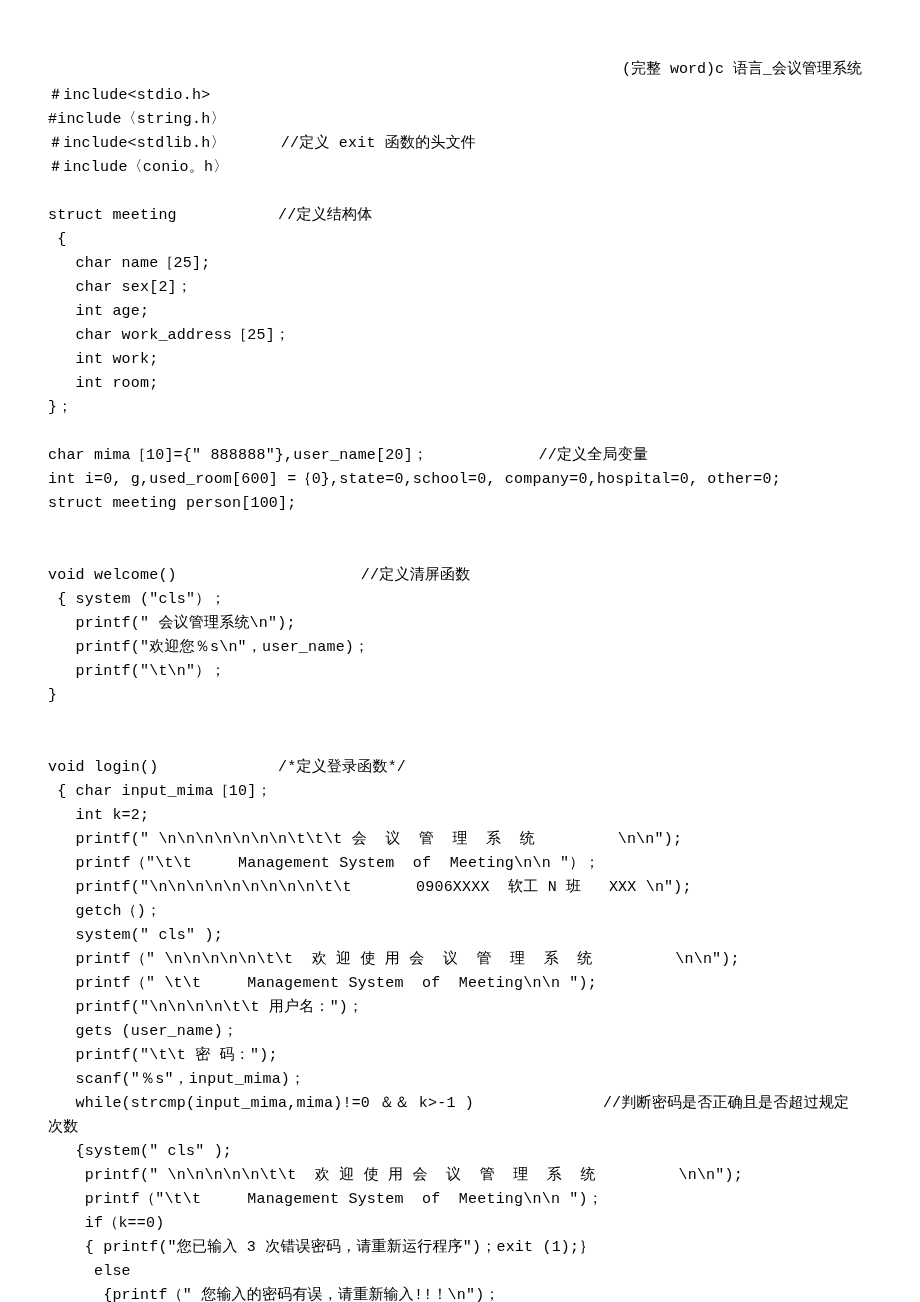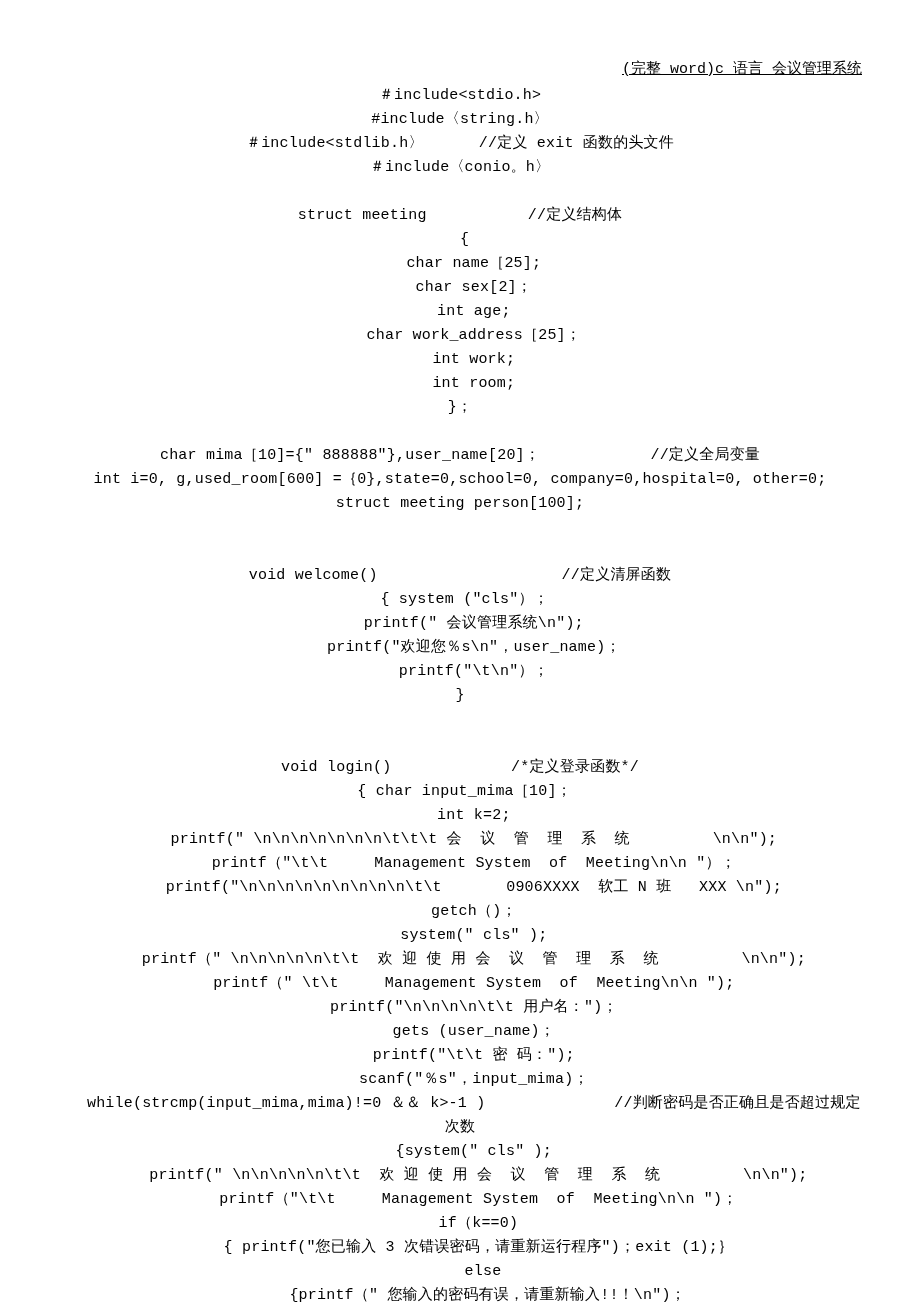--- a/index.html
+++ b/index.html
@@ -11,30 +11,29 @@
     font-size: 15px;
     line-height: 1.6;
     color: #000;
     position: relative;
   }
   .header {
     position: absolute;
     top: 58px;
     right: 58px;
     font-size: 15px;
-    text-decoration: underline;
   }
   .content {
     position: absolute;
     top: 84px;
     left: 48px;
     right: 48px;
     white-space: pre;
     font-family: "SimSun", "Courier New", monospace;
     letter-spacing: 0.2px;
   }
-  .line { display: block; min-height: 24px; text-align: center; }
+  .line { display: block; min-height: 24px; }
 </style>
 </head>
 <body>
 
 <div class="header">(完整 word)c 语言_会议管理系统</div>
 <div class="content" id="code-block"><span class="line">＃include&lt;stdio.h&gt;</span><span class="line">#include〈string.h〉</span><span class="line">＃include&lt;stdlib.h〉      //定义 exit 函数的头文件</span><span class="line">＃include〈conio。h〉</span><span class="line"></span><span class="line">struct meeting           //定义结构体</span><span class="line"> {</span><span class="line">   char name［25];</span><span class="line">   char sex[2]；</span><span class="line">   int age;</span><span class="line">   char work_address［25]；</span><span class="line">   int work;</span><span class="line">   int room;</span><span class="line">}；</span><span class="line"></span><span class="line">char mima［10]={" 888888"},user_name[20]；            //定义全局变量</span><span class="line">int i=0, g,used_room[600] =｛0},state=0,school=0, company=0,hospital=0, other=0;</span><span class="line">struct meeting person[100];</span><span class="line"></span><span class="line"></span><span class="line">void welcome()                    //定义清屏函数</span><span class="line"> { system ("cls"）；</span><span class="line">   printf(" 会议管理系统\n");</span><span class="line">   printf("欢迎您％s\n"，user_name)；</span><span class="line">   printf("\t\n"）；</span><span class="line">}</span><span class="line"></span><span class="line"></span><span class="line">void login()             /*定义登录函数*/</span><span class="line"> { char input_mima［10]；</span><span class="line">   int k=2;</span><span class="line">   printf(" \n\n\n\n\n\n\n\t\t\t 会  议  管  理  系  统         \n\n");</span><span class="line">   printf（"\t\t     Management System  of  Meeting\n\n "）；</span><span class="line">   printf("\n\n\n\n\n\n\n\n\n\t\t       0906XXXX  软工 N 班   XXX \n");</span><span class="line">   getch（)；</span><span class="line">   system(" cls" );</span><span class="line">   printf（" \n\n\n\n\n\t\t  欢 迎 使 用 会  议  管  理  系  统         \n\n");</span><span class="line">   printf（" \t\t     Management System  of  Meeting\n\n ");</span><span class="line">   printf("\n\n\n\n\t\t 用户名：")；</span><span class="line">   gets (user_name)；</span><span class="line">   printf("\t\t 密 码：");</span><span class="line">   scanf("％s"，input_mima)；</span><span class="line">   while(strcmp(input_mima,mima)!=0 ＆＆ k&gt;-1 )              //判断密码是否正确且是否超过规定</span><span class="line">次数</span><span class="line">   {system(" cls" );</span><span class="line">    printf(" \n\n\n\n\n\t\t  欢 迎 使 用 会  议  管  理  系  统         \n\n");</span><span class="line">    printf（"\t\t     Management System  of  Meeting\n\n ")；</span><span class="line">    if（k==0)</span><span class="line">    { printf("您已输入 3 次错误密码，请重新运行程序")；exit (1);｝</span><span class="line">     else</span><span class="line">      {printf（" 您输入的密码有误，请重新输入!!！\n")；</span></div>
 
 </body></html>

